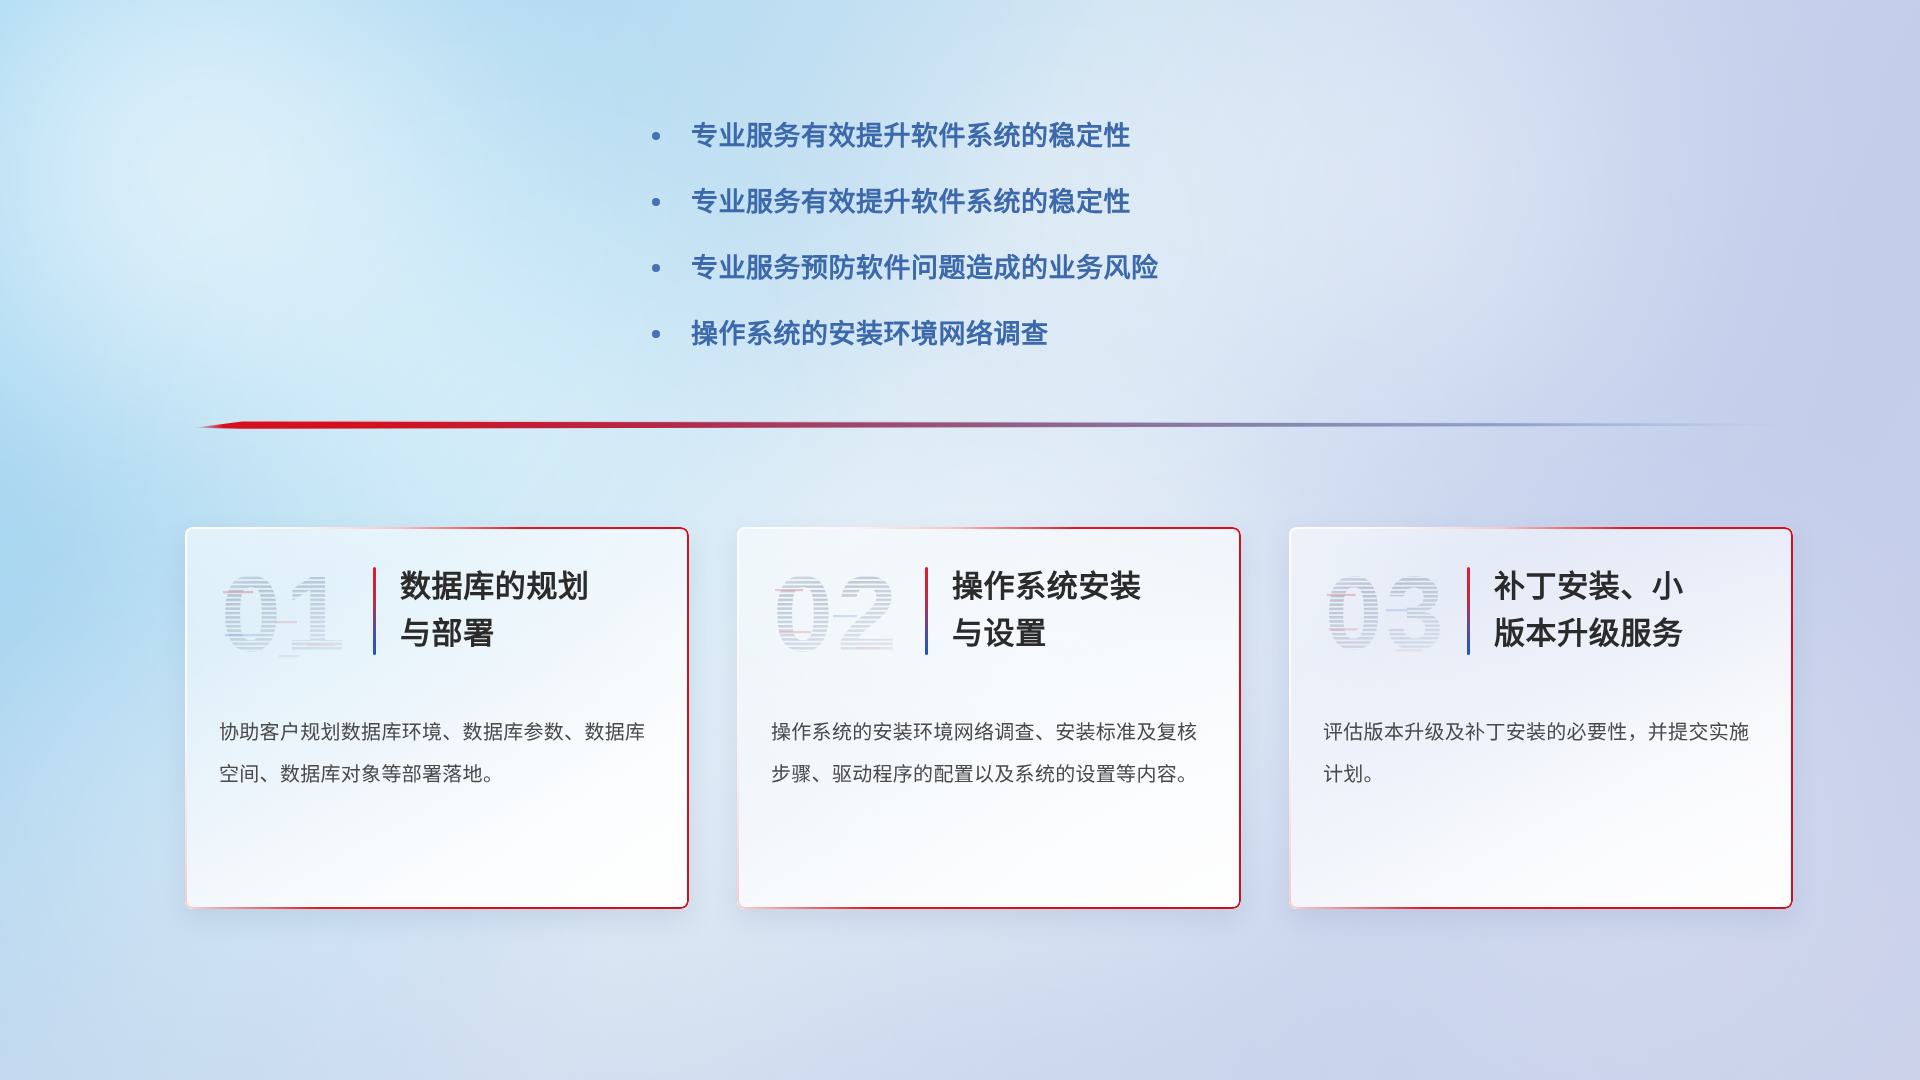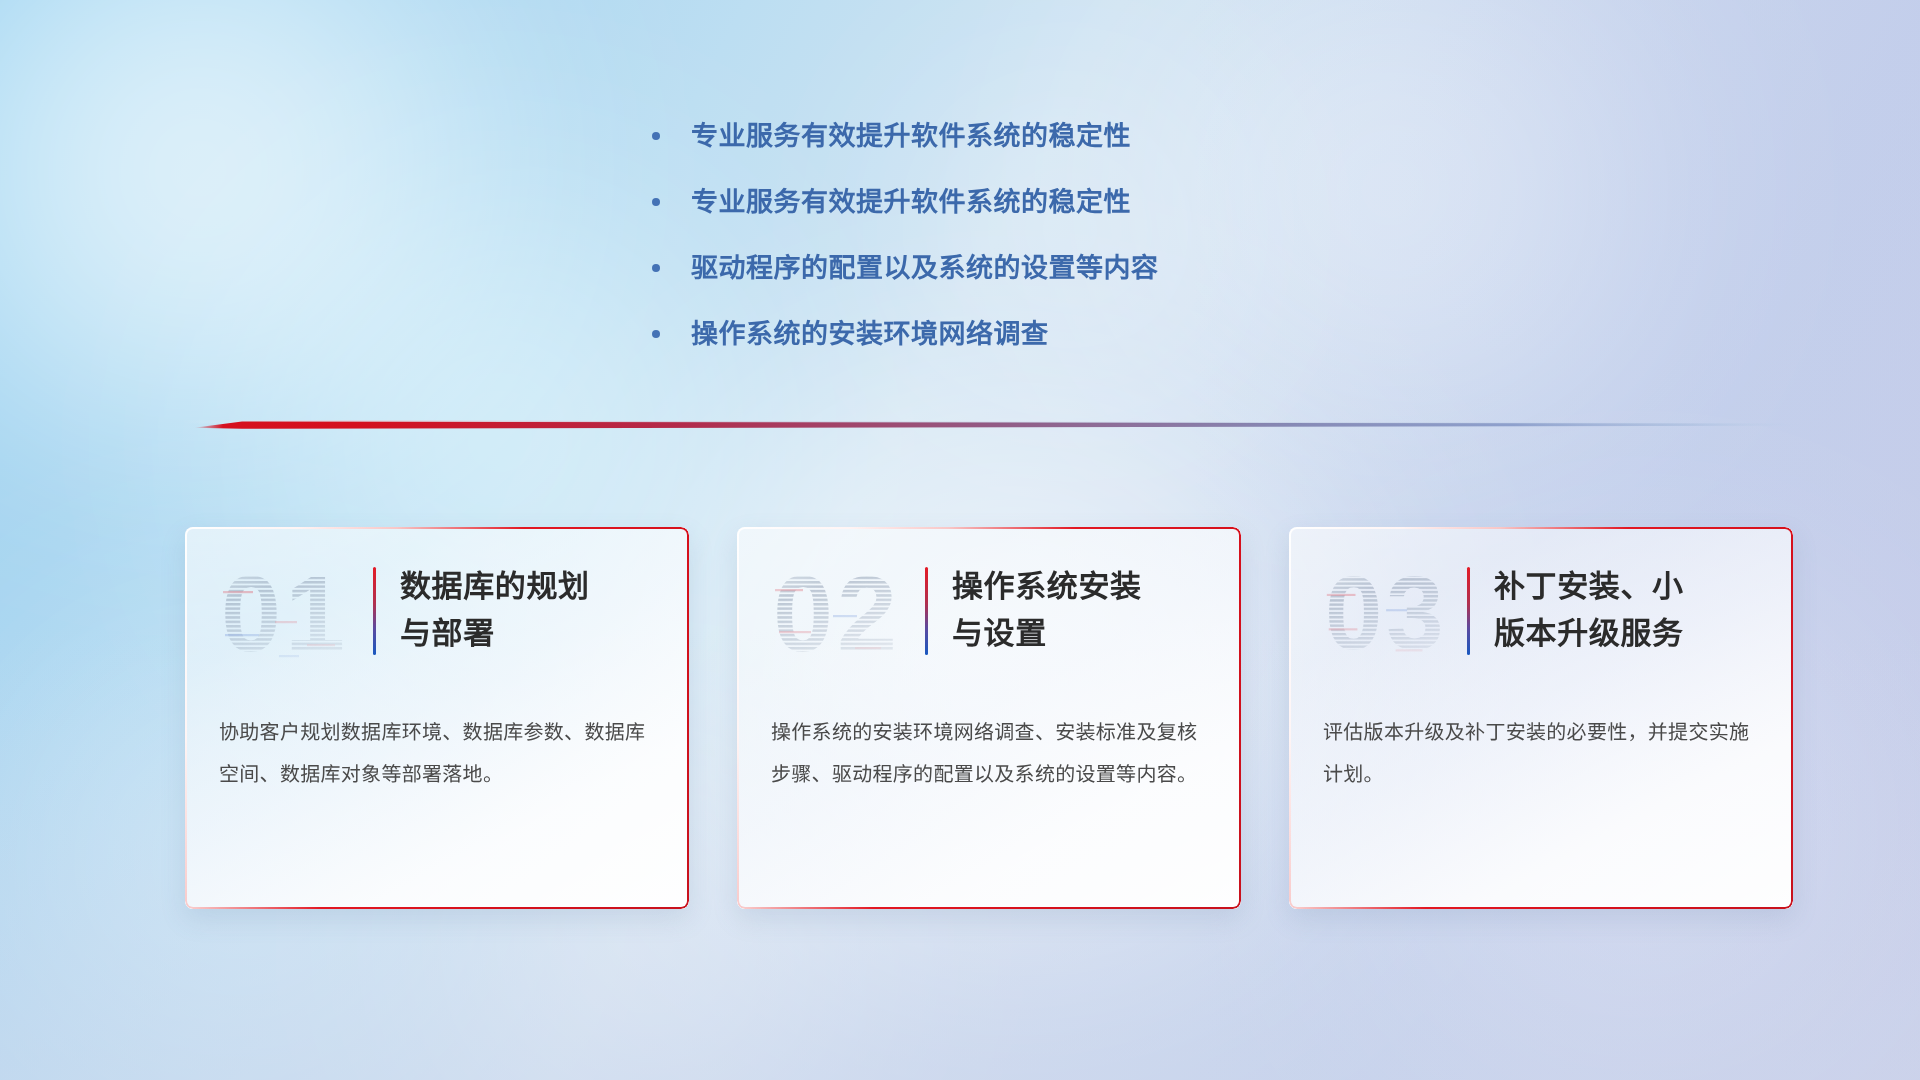--- a/index.html
+++ b/index.html
@@ -228,21 +228,21 @@
     <li class="bullet-row">
       <span class="bullet-dot"></span>
       <span class="bullet-text">专业服务有效提升软件系统的稳定性</span>
     </li>
     <li class="bullet-row">
       <span class="bullet-dot"></span>
       <span class="bullet-text">专业服务有效提升软件系统的稳定性</span>
     </li>
     <li class="bullet-row">
       <span class="bullet-dot"></span>
-      <span class="bullet-text">驱动程序的配置以及系统的设置等内容</span>
+      <span class="bullet-text">专业服务预防软件问题造成的业务风险</span>
     </li>
     <li class="bullet-row">
       <span class="bullet-dot"></span>
       <span class="bullet-text">操作系统的安装环境网络调查</span>
     </li>
   </ul>
 
   <div class="divider-wrap">
     <svg viewBox="0 0 1622 22" preserveAspectRatio="none" aria-hidden="true">
       <defs>

